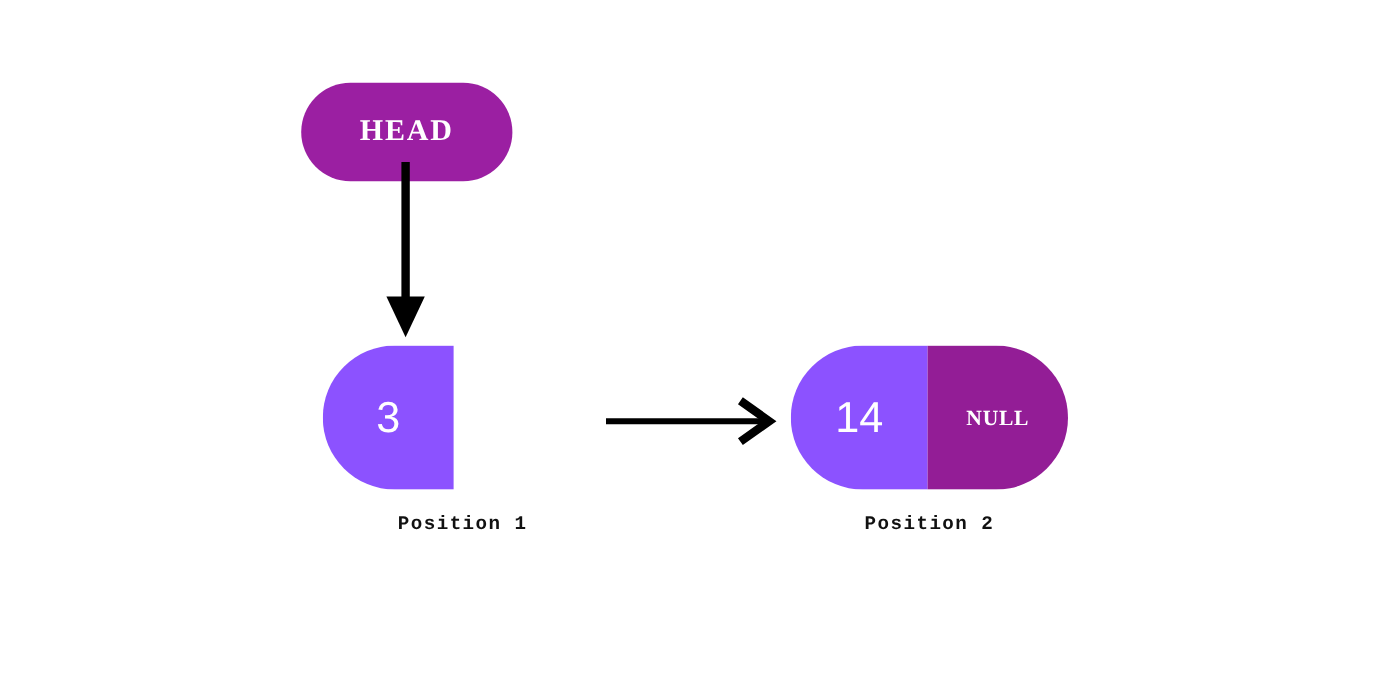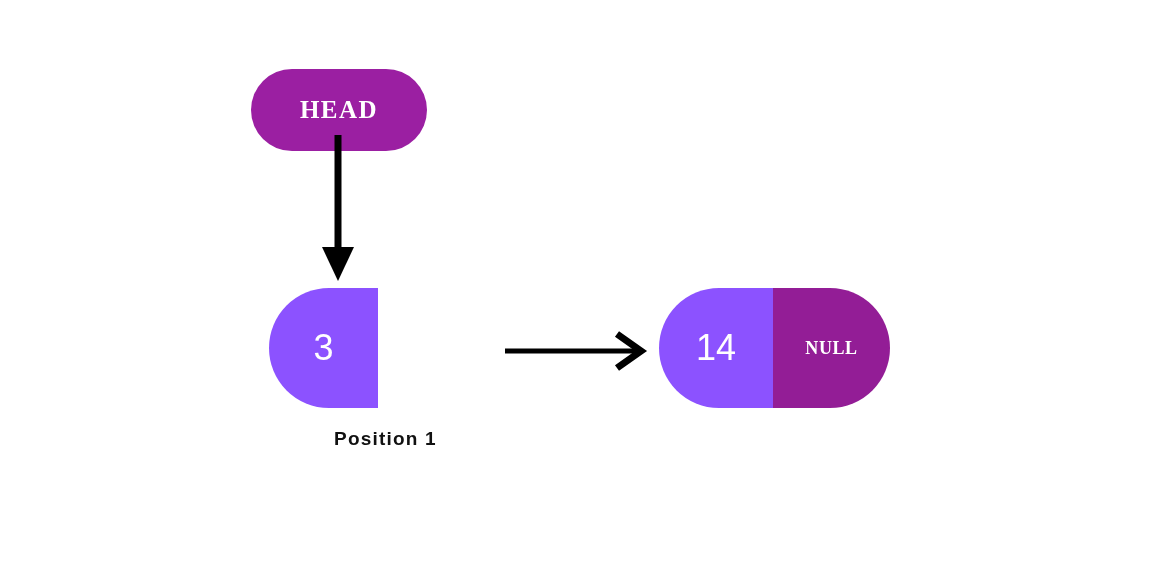--- a/index.html
+++ b/index.html
@@ -87,23 +87,23 @@
     text-align: center;
     line-height: 1.15;
     padding: 0 6px;
   }
   .next-value .ln { display: block; }
 
   
   .caption {
     position: absolute;
     color: #111111;
-    font-family: Liberation Sans, sans-serif;
+    font-family: Liberation Mono, monospace;
     font-weight: bold;
-    font-size: 19px;
+    font-size: 16px;
     letter-spacing: 1.2px;
     white-space: nowrap;
     text-align: center;
   }
   .caption-1 { left: 269px; top: 428px; width: 233px; }
   .caption-2 { left: 659px; top: 428px; width: 231px; }
 
   
   .arrow-svg {
     position: absolute;
@@ -143,14 +143,15 @@
     <div class="node-data">
       <span class="data-value">14</span>
     </div>
     <div class="node-next">
       <span class="next-value">
         <span class="ln">NULL</span>
       </span>
     </div>
   </div>
 
+  <div class="caption caption-2">Position 2</div>
 
 </div>
 
 </body></html>

